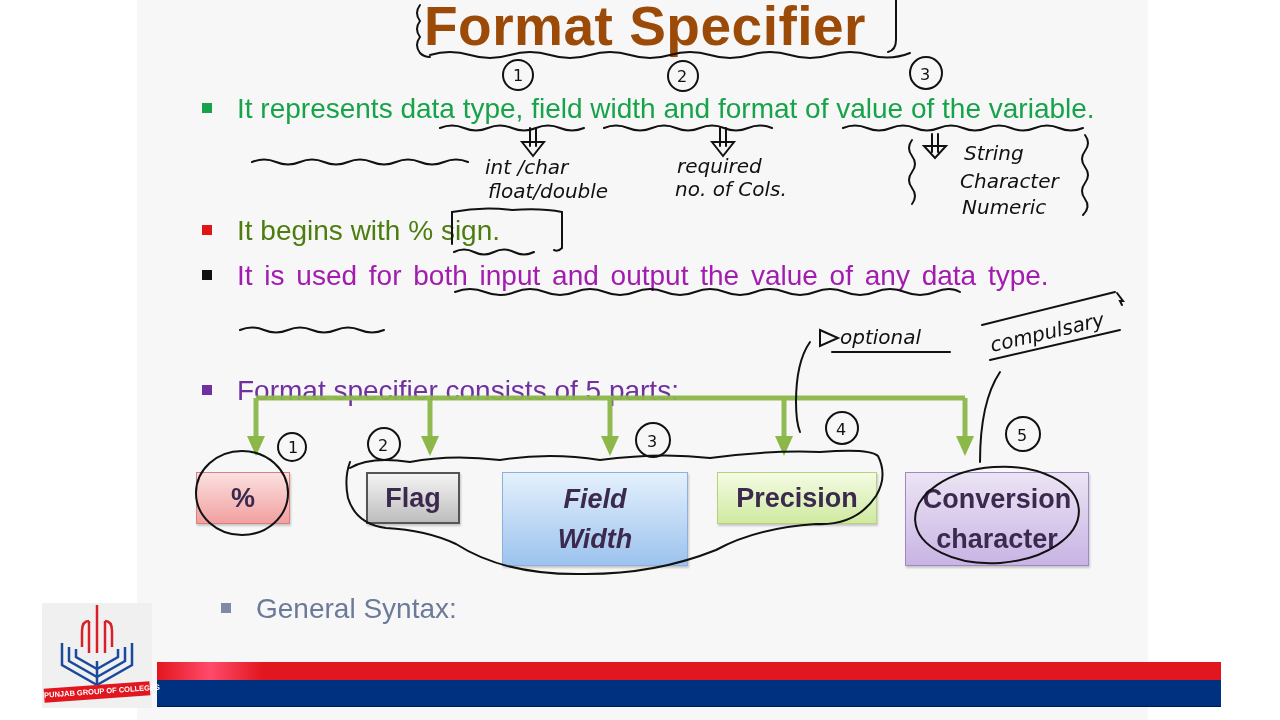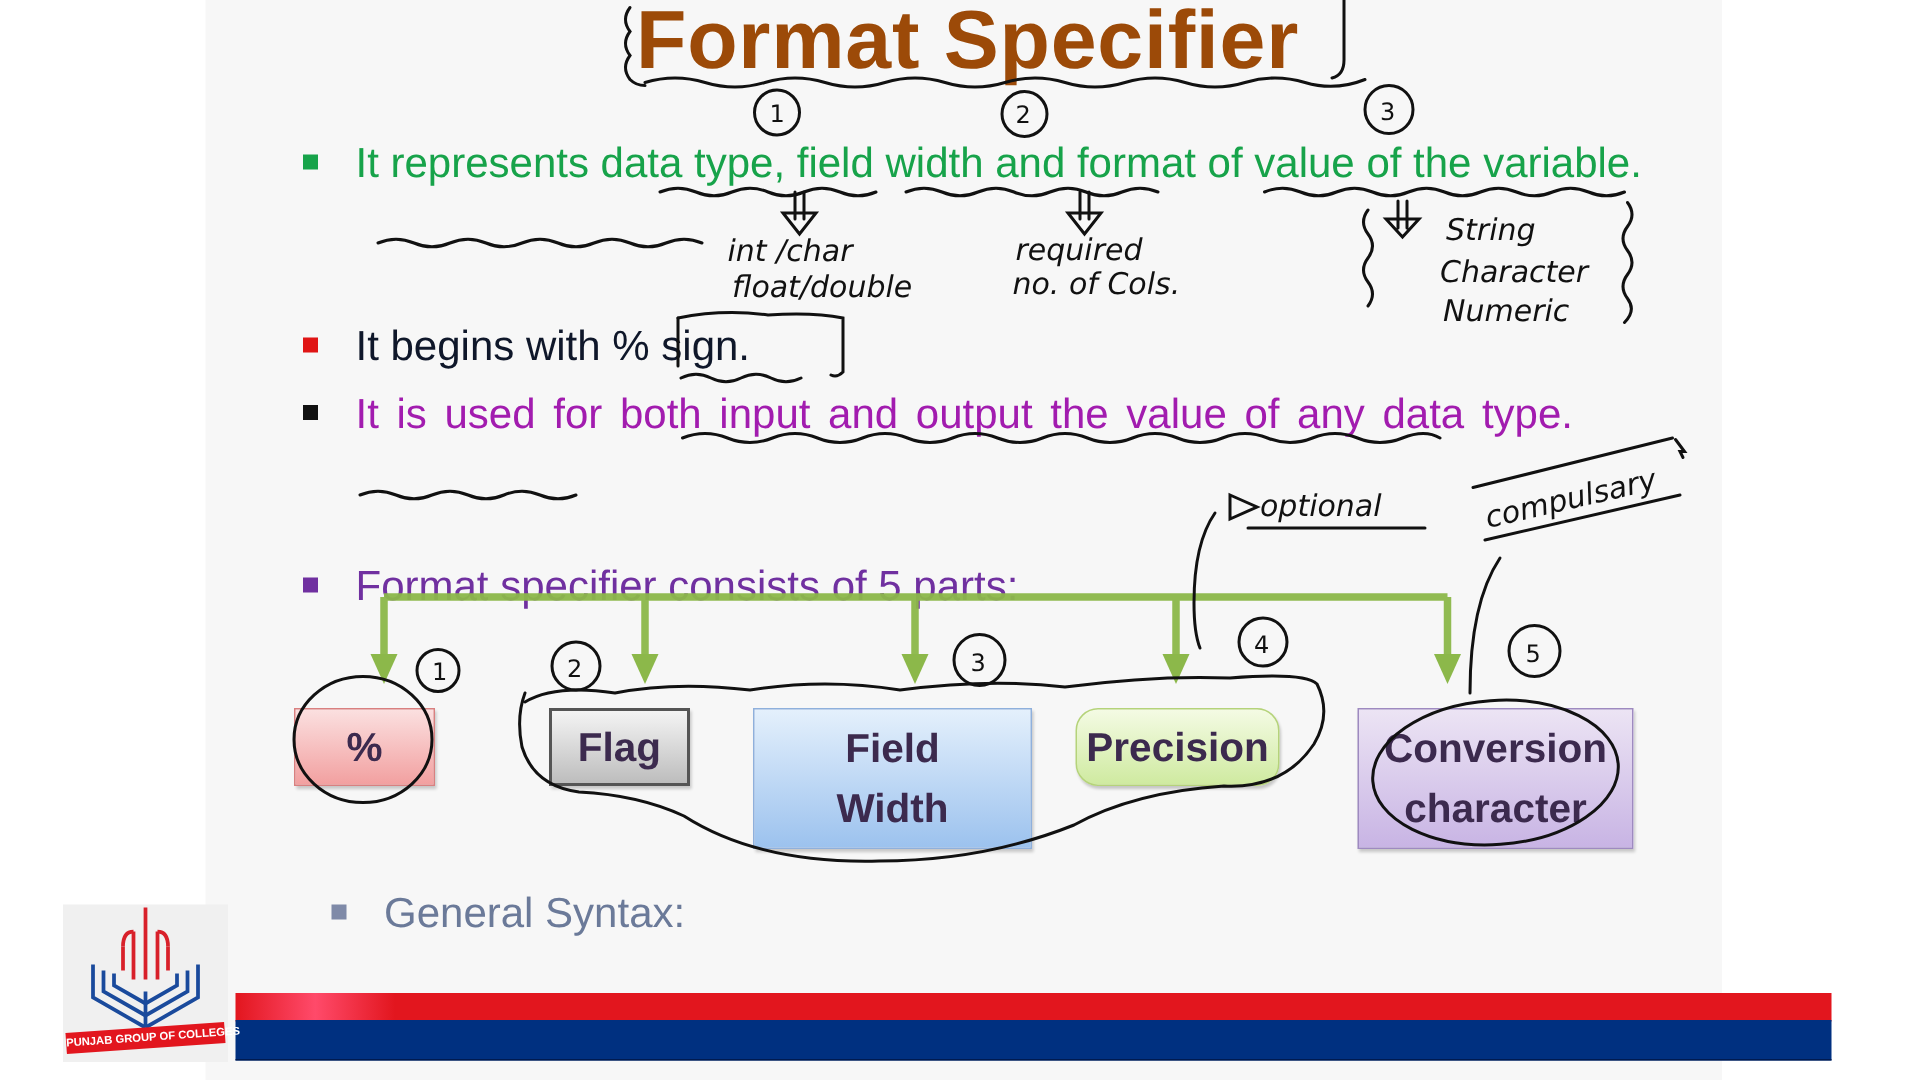--- a/index.html
+++ b/index.html
@@ -7,34 +7,34 @@
   body { position:relative; font-family:"Liberation Sans", "DejaVu Sans", sans-serif; }
 
   .slide { position:absolute; left:137px; top:0; width:1011px; height:720px; background:#f7f7f7; }
 
   .title { position:absolute; left:424px; top:-6px; font-size:55px; font-weight:bold; color:#9c4a08; letter-spacing:0.5px; white-space:nowrap; }
 
   .bullet { position:absolute; left:237px; font-weight:normal; font-size:28px; line-height:34px; }
   .bullet .sq { position:absolute; left:-35px; top:11px; width:10px; height:10px; }
   .b1 { top:92px; color:#17a34a; width:860px; }
   .b1 .sq { background:#17a34a; }
-  .b2 { top:214px; color:#0f172a; }
+  .b2 { top:214px; color:#4d7c0f; }
   .b2 .sq { background:#e01515; }
   .b3 { top:259px; color:#a21caf; width:845px; text-align:justify; word-spacing:4px; }
   .b3 .sq { background:#111; }
   .b4 { top:338px; color:#7030a0;margin-top:36px; }
   .b4 .sq { background:#7030a0; }
   .b5 { top:592px; color:#6b7a99;margin-left:19px; }
   .b5 .sq { background:#7f8aa8; }
 
   .box { position:absolute; display:flex; align-items:center; justify-content:center; text-align:center; font-weight:bold; font-size:27px; line-height:40px; color:#3c2a4e; border:1px solid rgba(0,0,0,0.25); box-shadow:1px 2px 2px rgba(0,0,0,0.2); }
   .box-pct  { left:196px; top:472px; width:94px;  height:52px; background:linear-gradient(#fbe0e0,#f2a0a0); border-color:#d98080; }
   .box-flag { left:366px; top:472px; width:94px;  height:52px; background:linear-gradient(#f4f4f4,#bdbdbd); border:2px solid #555; }
-  .box-fw   { left:502px; top:472px; width:186px; height:94px; background:linear-gradient(#e4f0fc,#9cc2ee); border-color:#8fb0dc; }
-  .box-prec { left:717px; top:472px; width:136px; height:52px; background:linear-gradient(#f4fbe4,#cfeaa0); border-color:#b5d37a;border-radius:15px; }
+  .box-fw   { left:502px; top:472px; width:186px; height:94px; background:linear-gradient(#e4f0fc,#9cc2ee); border-color:#8fb0dc;font-style:italic; }
+  .box-prec { left:717px; top:472px; width:160px; height:52px; background:linear-gradient(#f4fbe4,#cfeaa0); border-color:#b5d37a; }
   .box-conv { left:905px; top:472px; width:184px; height:94px; background:linear-gradient(#ece4f4,#c8b4e4); border-color:#9e8ac0; }
 
   .banner-red  { position:absolute; left:157px; top:662px; width:1064px; height:19px; background:linear-gradient(90deg,#e2161e 0%,#ff4a6a 5%,#e2161e 10%,#e2161e 100%); }
   .banner-blue { position:absolute; left:157px; top:680px; width:1064px; height:27px; background:#003080; border-bottom:1px solid #001a50; }
 
   .logo { position:absolute; left:42px; top:603px; width:110px; height:105px; background:#f0f0f0; }
   .logo svg { position:absolute; left:0; top:0; }
   .logo-text { position:absolute; left:2px; top:82px; width:106px; height:14px; background:#e2161e; color:#fff; font-size:7.5px; font-weight:bold; text-align:center; line-height:14px; transform:rotate(-4deg); white-space:nowrap; }
 
   .ink { position:absolute; left:0; top:0; pointer-events:none; }

